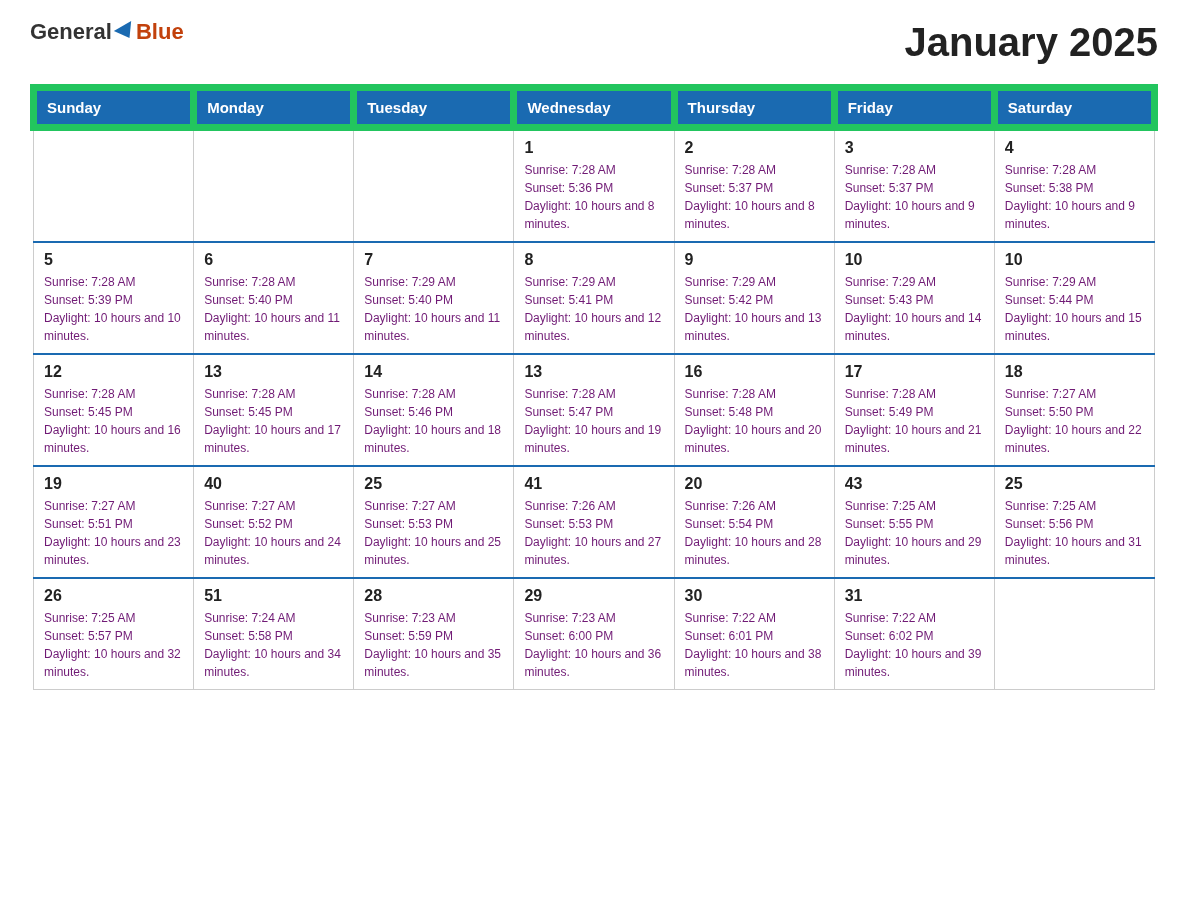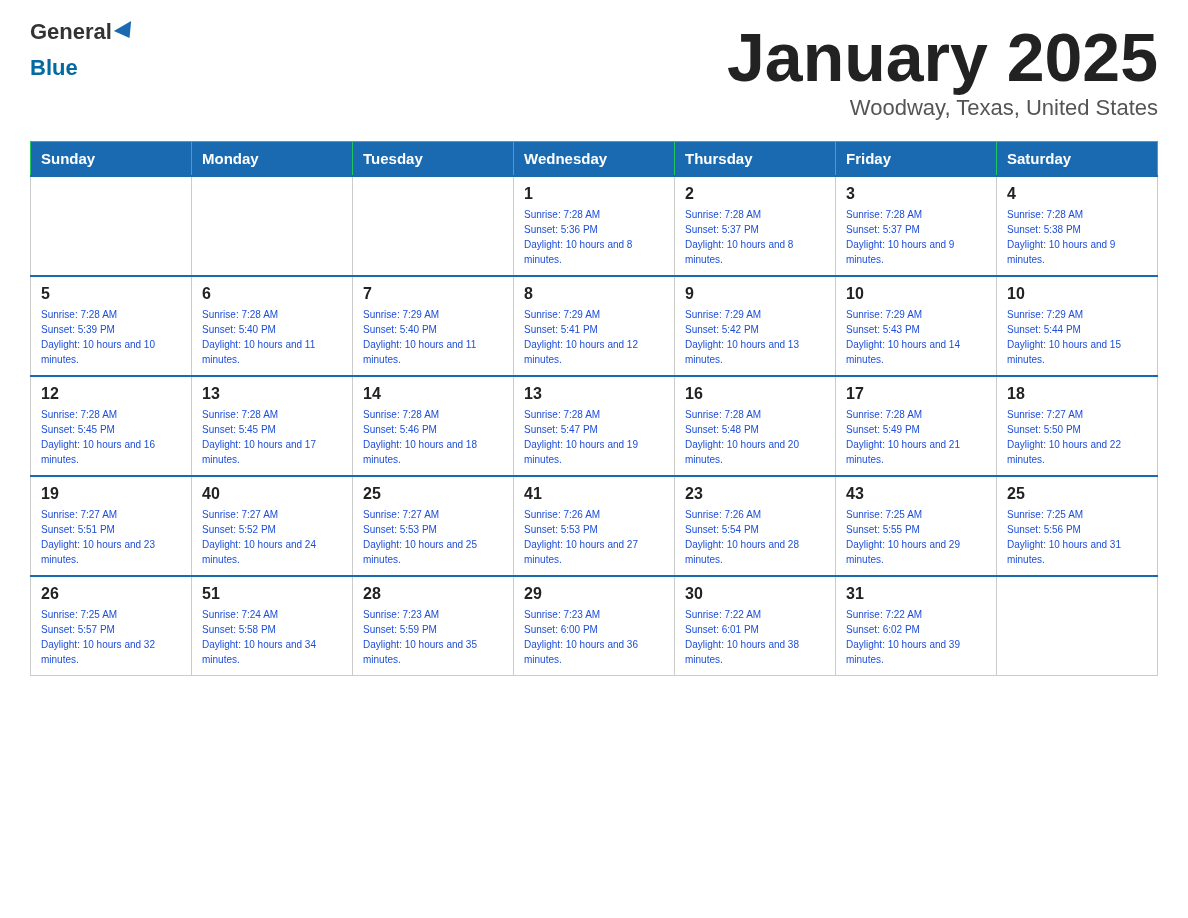--- a/index.html
+++ b/index.html
@@ -10,47 +10,47 @@
       color: #333;
     }
     .header {
       display: flex;
       justify-content: space-between;
       align-items: flex-start;
       margin-bottom: 20px;
     }
     .logo {
       display: flex;
-      flex-direction: column;
+      flex-direction: row;
       font-size: 22px;
       font-weight: bold;
       line-height: 1.1;
     }
     .logo-general { color: #333; }
-    .logo-blue { color: #0369a1; margin-top: 12px; }
+    .logo-blue { color: #c2410c; }
     .logo-triangle {
       display: inline-block;
       width: 0;
       height: 0;
       border-left: 10px solid transparent;
       border-right: 10px solid transparent;
       border-top: 14px solid #1a6ab1;
       margin-left: 4px;
       vertical-align: middle;
       transform: rotate(-30deg);
     }
     .logo-top {
       display: flex;
       align-items: center;
     }
     .title-section {
       text-align: right;
     }
     .title-section h1 {
-      font-size: 68px;
+      font-size: 40px;
       font-weight: 900;
       color: #222;
       line-height: 1.1;
     }
     .title-section h2 {
       font-size: 22px;
       font-weight: normal;
       color: #555;
     }
     .calendar {
@@ -59,62 +59,61 @@
     }
     .calendar thead tr {
       background-color: #1a6ab1;
     }
     .calendar thead th {
       color: #fff;
       font-size: 15px;
       font-weight: bold;
       padding: 8px 10px;
       text-align: left;
-      border: 1px solid #22c55e;
+      border: 7px solid #22c55e;
     }
     .calendar tbody td {
       vertical-align: top;
       padding: 8px 10px;
       border: 1px solid #ccc;
       border-top: 2px solid #1a6ab1;
       width: 14.28%;
       font-size: 12.5px;
       color: #333;
       min-height: 100px;
     }
     .day-number {
       font-size: 16px;
       font-weight: bold;
       color: #222;
       display: block;
       margin-bottom: 4px;
     }
     .day-info {
-      font-size: 10px;
-      color: #1d4ed8;
+      font-size: 12px;
+      color: #701a75;
       line-height: 1.5;
     }
     .empty-cell {
       background: #fff;
     }
   </style>
 </head>
 <body>
 
 <div class="header">
   <div class="logo">
     <div class="logo-top">
       <span class="logo-general">General</span>
       <span class="logo-triangle"></span>
     </div>
     <span class="logo-blue">Blue</span>
   </div>
   <div class="title-section">
     <h1>January 2025</h1>
-    <h2>Woodway, Texas, United States</h2>
   </div>
 </div>
 
 <table class="calendar">
   <thead>
     <tr>
       <th>Sunday</th>
       <th>Monday</th>
       <th>Tuesday</th>
       <th>Wednesday</th>
@@ -216,21 +215,21 @@
         </td>
         <td>
           <span class="day-number">25</span>
           <div class="day-info">Sunrise: 7:27 AM<br>Sunset: 5:53 PM<br>Daylight: 10 hours and 25 minutes.</div>
         </td>
         <td>
           <span class="day-number">41</span>
           <div class="day-info">Sunrise: 7:26 AM<br>Sunset: 5:53 PM<br>Daylight: 10 hours and 27 minutes.</div>
         </td>
         <td>
-          <span class="day-number">23</span>
+          <span class="day-number">20</span>
           <div class="day-info">Sunrise: 7:26 AM<br>Sunset: 5:54 PM<br>Daylight: 10 hours and 28 minutes.</div>
         </td>
         <td>
           <span class="day-number">43</span>
           <div class="day-info">Sunrise: 7:25 AM<br>Sunset: 5:55 PM<br>Daylight: 10 hours and 29 minutes.</div>
         </td>
         <td>
           <span class="day-number">25</span>
           <div class="day-info">Sunrise: 7:25 AM<br>Sunset: 5:56 PM<br>Daylight: 10 hours and 31 minutes.</div>
         </td>

